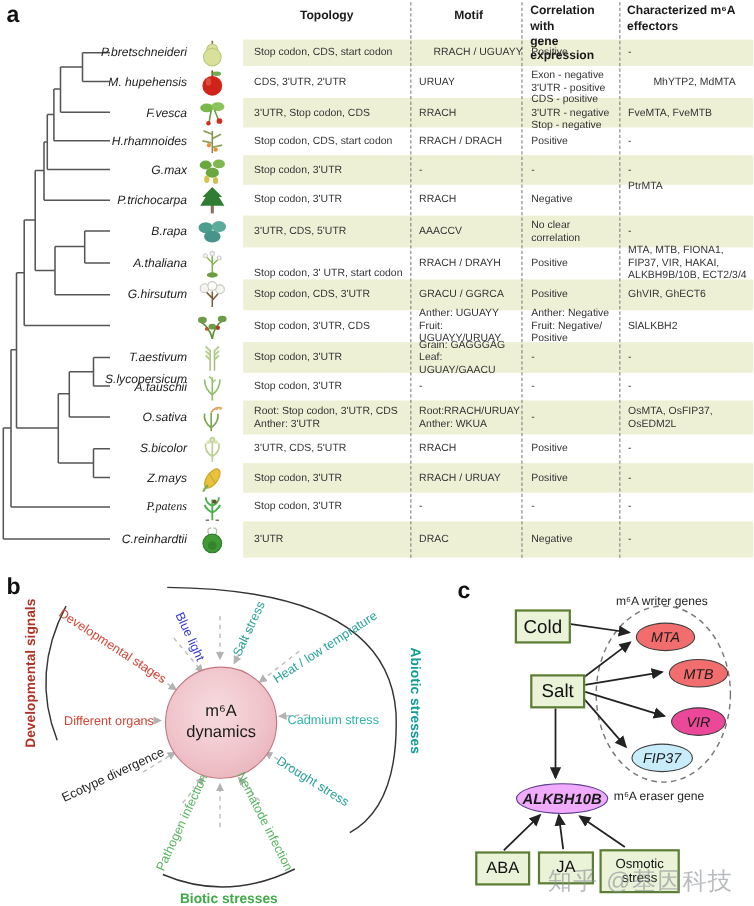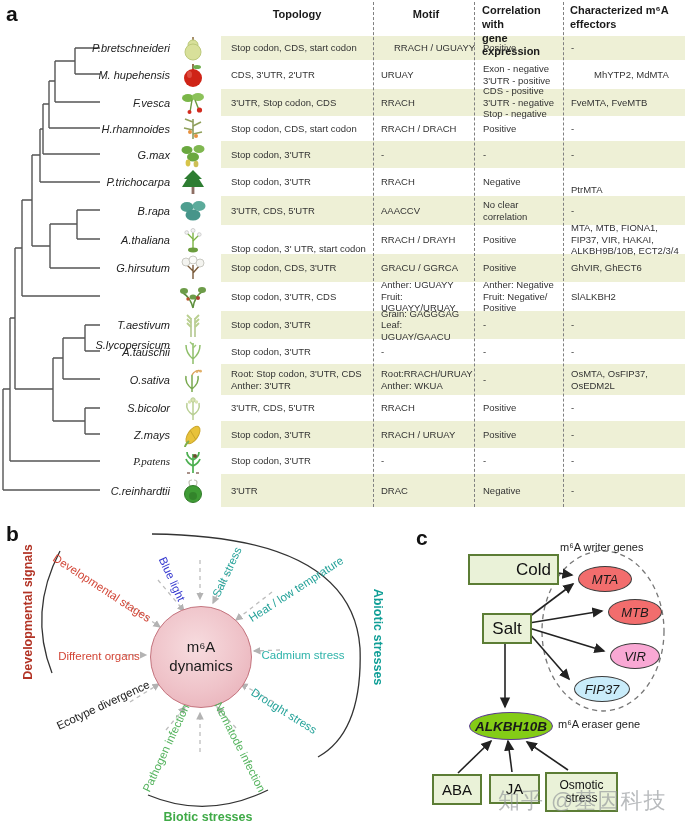--- a/index.html
+++ b/index.html
@@ -197,21 +197,21 @@
       <div class="abs species" style="left: 58px; top: 174px; width: 112px; height: 16px; text-align: right;">P.trichocarpa</div>
       <span class="abs icon-box" style="left: 177px; top: 169px; width: 32px; height: 26px;">
         <svg width="30" height="26" viewBox="0 0 30 26">
           <rect x="13.6" y="17" width="2.8" height="8" fill="#8d6e63"></rect>
           <path d="M15,1 L24,10 L21,10 L26,18 L4,18 L9,10 L6,10 Z" fill="#2e7d32"></path>
         </svg>
       </span>
       <div class="abs cell" style="left: 231px; top: 168px; width: 142px; height: 28px;">Stop codon, 3'UTR</div>
       <div class="abs cell" style="left: 381px; top: 168px; width: 92px; height: 28px;">RRACH</div>
       <div class="abs cell" style="left: 483px; top: 168px; width: 79px; height: 28px;">Negative</div>
-      <div class="abs cell" style="left: 571px; top: 176px; width: 113px; height: 28px;">PtrMTA</div>
+      <div class="abs cell" style="left: 571px; top: 156px; width: 113px; height: 28px;">PtrMTA</div>
       <div class="abs species" style="left: 58px; top: 202.5px; width: 112px; height: 16px;">B.rapa</div>
       <span class="abs icon-box" style="left: 177px; top: 197.5px; width: 32px; height: 26px;">
         <svg width="30" height="26" viewBox="0 0 30 26">
           <ellipse cx="9" cy="9" rx="6.5" ry="5" fill="#4e9e8f"></ellipse>
           <ellipse cx="21" cy="8" rx="6.5" ry="5" fill="#5cab9b"></ellipse>
           <ellipse cx="15" cy="17" rx="7.5" ry="5.5" fill="#47958a"></ellipse>
         </svg>
       </span>
       <div class="abs cell" style="left: 231px; top: 196px; width: 142px; height: 29px;">3'UTR, CDS, 5'UTR</div>
       <div class="abs cell" style="left: 381px; top: 196px; width: 92px; height: 29px;">AAACCV</div>
@@ -369,31 +369,31 @@
       <div class="abs blabel" style="left: 227px; top: 572px; color: rgb(39, 163, 154); transform: translate(-50%, -50%) rotate(-65deg);">Salt stress</div>
       <div class="abs blabel" style="left: 296px; top: 589px; color: rgb(39, 163, 154); transform: translate(-50%, -50%) rotate(-33deg);">Heat / low temprature</div>
       <div class="abs blabel" style="left: 303px; top: 655px; color: rgb(47, 179, 170); transform: translate(-50%, -50%) rotate(0deg);">Cadmium stress</div>
       <div class="abs blabel" style="left: 284px; top: 711px; color: rgb(39, 163, 154); transform: translate(-50%, -50%) rotate(32deg);">Drought stress</div>
       <div class="abs blabel" style="left: 240px; top: 747px; color: rgb(86, 180, 95); transform: translate(-50%, -50%) rotate(63deg);">Nematode infection</div>
       <div class="abs blabel" style="left: 166px; top: 748px; color: rgb(86, 180, 95); transform: translate(-50%, -50%) rotate(-65deg);">Pathogen infection</div>
       <div class="abs blabel bold" style="left: 378px; top: 637px; color: rgb(15, 158, 150); transform: translate(-50%, -50%) rotate(90deg);">Abiotic stresses</div>
       <div class="abs blabel bold" style="left: 208px; top: 817px; color: rgb(63, 170, 71); transform: translate(-50%, -50%) rotate(0deg);">Biotic stresses</div>
     </div>
 
-  <div class="abs cbox" style="left:468px;top:554px;width:47px;height:27px;font-size:17px;padding-left:40px;">Cold</div>
+  <div class="abs cbox" style="left:468px;top:554px;width:47px;height:27px;font-size:17px;">Cold</div>
   <div class="abs cbox" style="left:482px;top:613px;width:46px;height:27px;font-size:17px;">Salt</div>
   <div class="abs cbox" style="left:432px;top:774px;width:46px;height:27px;font-size:15px;">ABA</div>
   <div class="abs cbox" style="left:489px;top:774px;width:47px;height:26px;font-size:15px;">JA</div>
   <div class="abs cbox" style="left:545px;top:772px;width:69px;height:36px;font-size:12px;">Osmotic
 stress</div>
 
   <div class="abs gene" style="left:578px;top:566px;width:52px;height:24px;background:#f26d6d;">MTA</div>
   <div class="abs gene" style="left:608px;top:599px;width:52px;height:24px;background:#f26d6d;">MTB</div>
-  <div class="abs gene" style="left:610px;top:643px;width:48px;height:24px;background:#f9a8d4;">VIR</div>
+  <div class="abs gene" style="left:610px;top:643px;width:48px;height:24px;background:#ec4899;">VIR</div>
   <div class="abs gene" style="left:574px;top:676px;width:54px;height:24px;background:#c9ecfa;">FIP37</div>
-  <div class="abs gene" style="left:469px;top:712px;width:82px;height:26px;background:#84cc16;border-color:#5b3d8f;font-weight:bold;font-size:13.5px;">ALKBH10B</div>
+  <div class="abs gene" style="left:469px;top:712px;width:82px;height:26px;background:#f0abfc;border-color:#5b3d8f;font-weight:bold;font-size:13.5px;">ALKBH10B</div>
 
   <div class="abs small-note" style="left:560px;top:541px;">m⁶A writer genes</div>
   <div class="abs small-note" style="left:558px;top:718px;">m⁶A eraser gene</div>
 
   <div class="abs watermark" style="left:498px;top:786px;">知乎 @基因科技</div>
 
 </div>
 
 </body></html>

